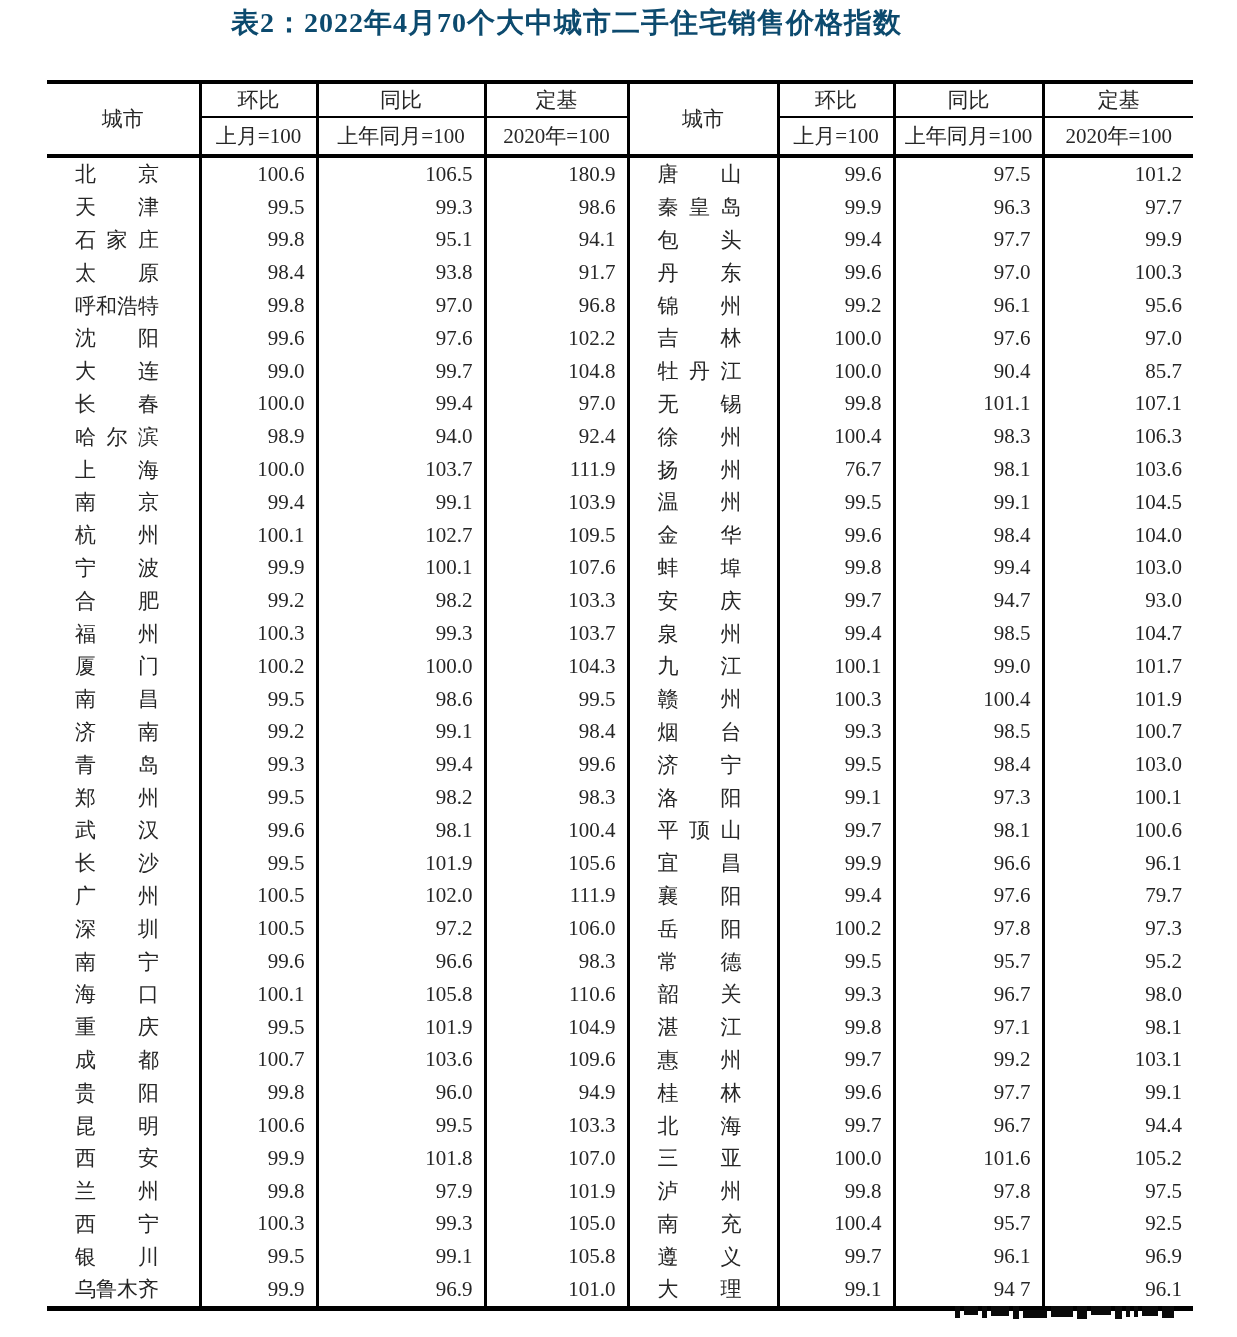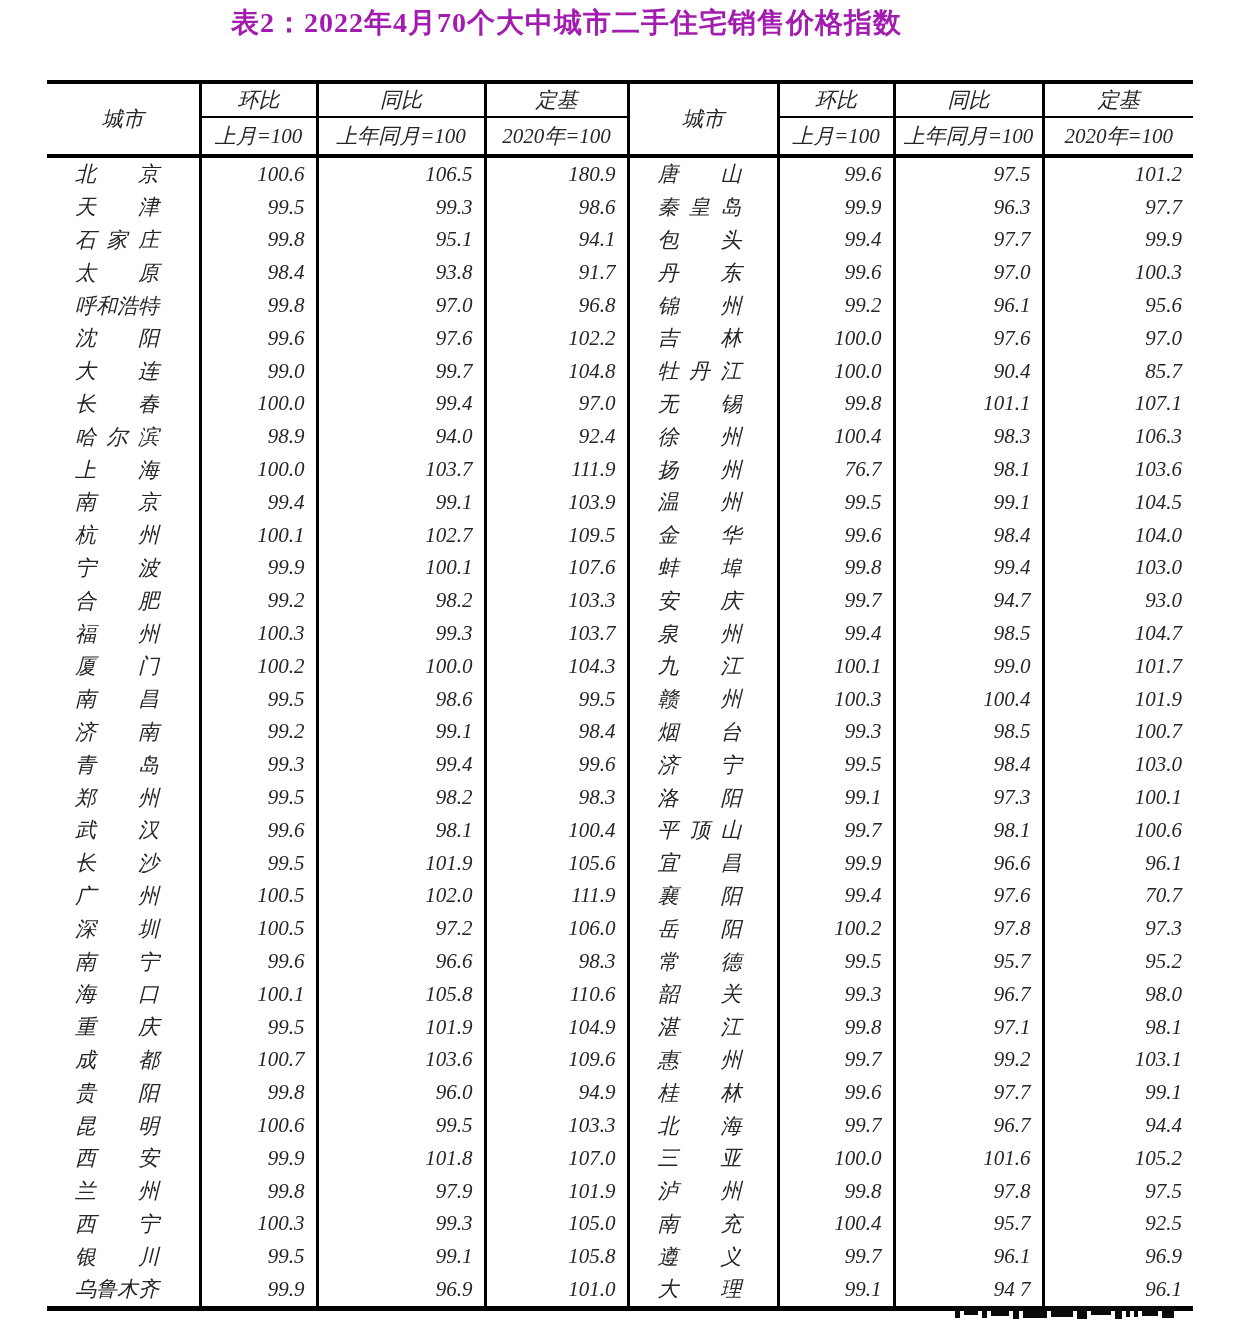--- a/index.html
+++ b/index.html
@@ -10,29 +10,28 @@
     color:#262626;
     position:relative;
     overflow:hidden;
   }
   .page-title{
     position:absolute;
     top:4px;left:0;width:1133px;
     text-align:center;
     font-size:28px;
     font-weight:bold;
-    color:#a21caf;
+    color:#0c4a6e;
     letter-spacing:1px;
     white-space:nowrap;
   }
   .table-wrap{
     position:absolute;
     left:47px;top:80px;
     width:1146px;
-    font-style:italic;
   }
   table.price-index{
     border-collapse:collapse;
     table-layout:fixed;
     width:1146px;
     border-top:4px solid #000;
     border-bottom:5px solid #000;
     font-size:21px;
   }
   table.price-index th{
@@ -487,21 +486,21 @@
             </span></td>
           <td class="num-cell v-r">100.5</td>
           <td class="num-cell v-r">102.0</td>
           <td class="num-cell v-r">111.9</td>
           <td class="city-cell v-r"><span class="city-name">
               <span>襄</span>
               <span>阳</span>
             </span></td>
           <td class="num-cell v-r">99.4</td>
           <td class="num-cell v-r">97.6</td>
-          <td class="num-cell">70.7</td>
+          <td class="num-cell">79.7</td>
         </tr>
         <tr>
           <td class="city-cell v-r"><span class="city-name">
               <span>深</span>
               <span>圳</span>
             </span></td>
           <td class="num-cell v-r">100.5</td>
           <td class="num-cell v-r">97.2</td>
           <td class="num-cell v-r">106.0</td>
           <td class="city-cell v-r"><span class="city-name">

